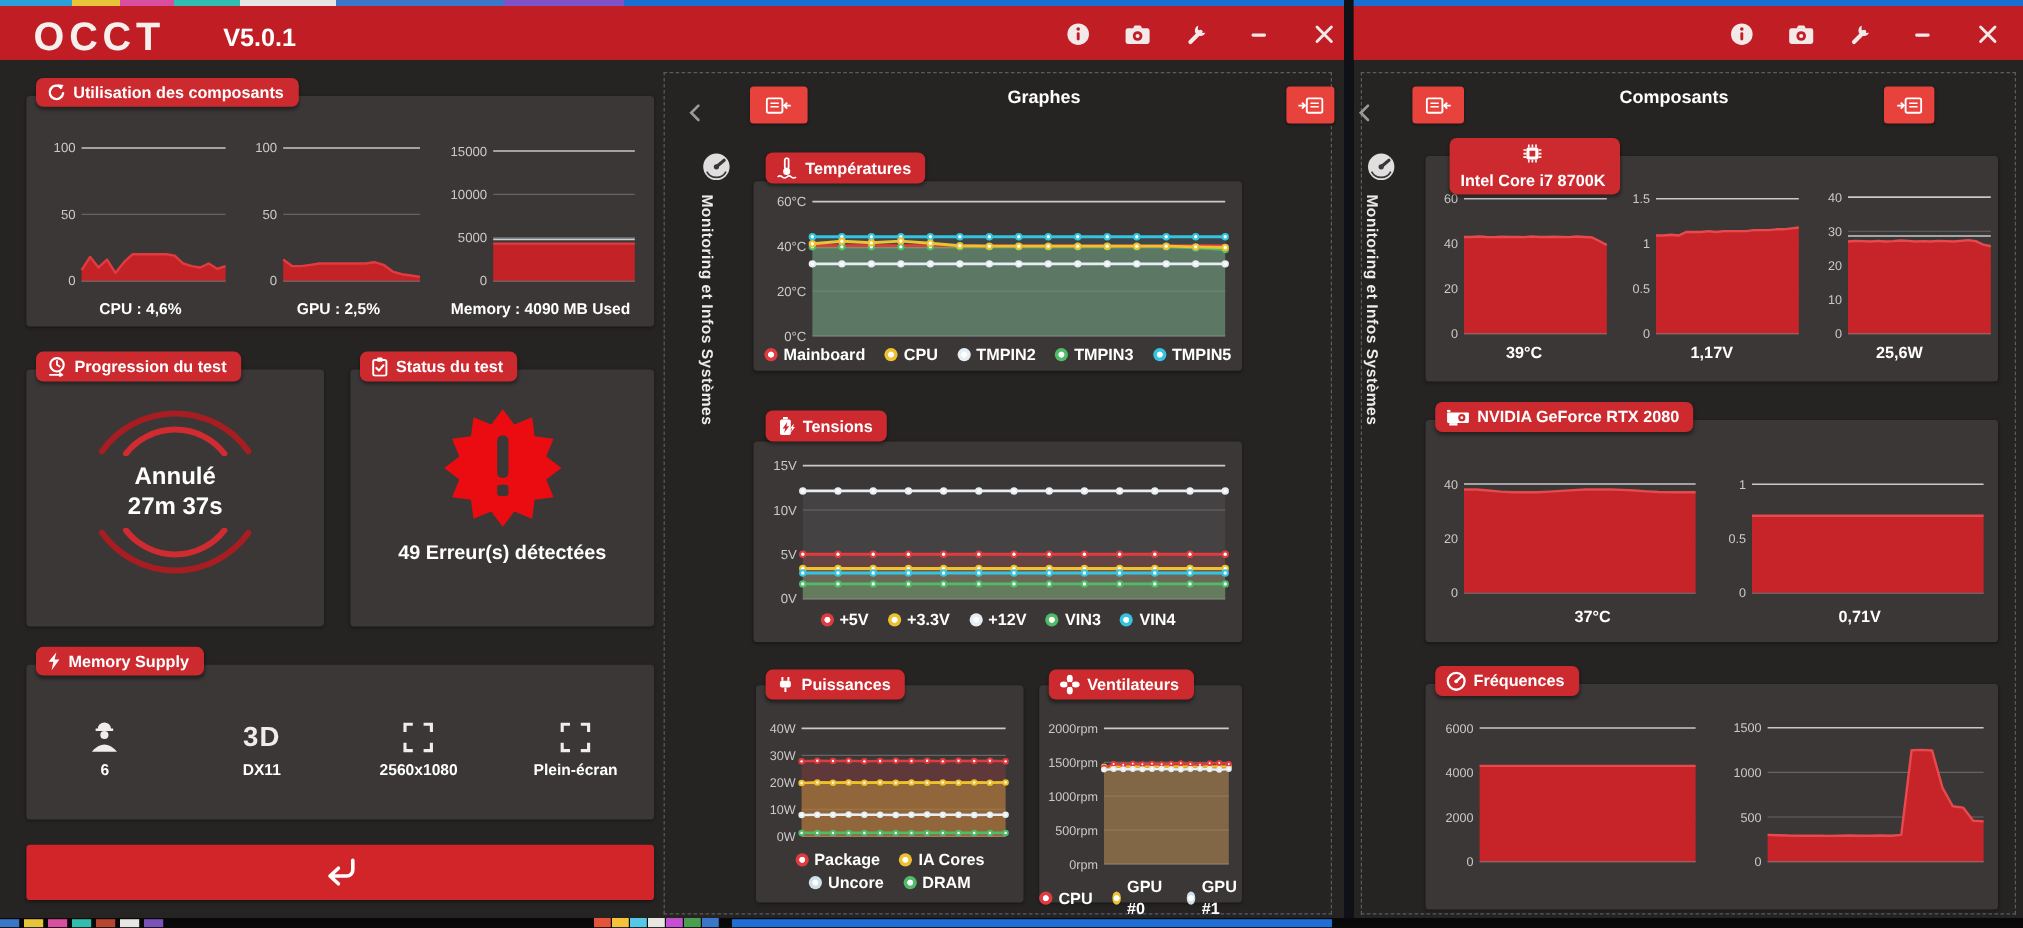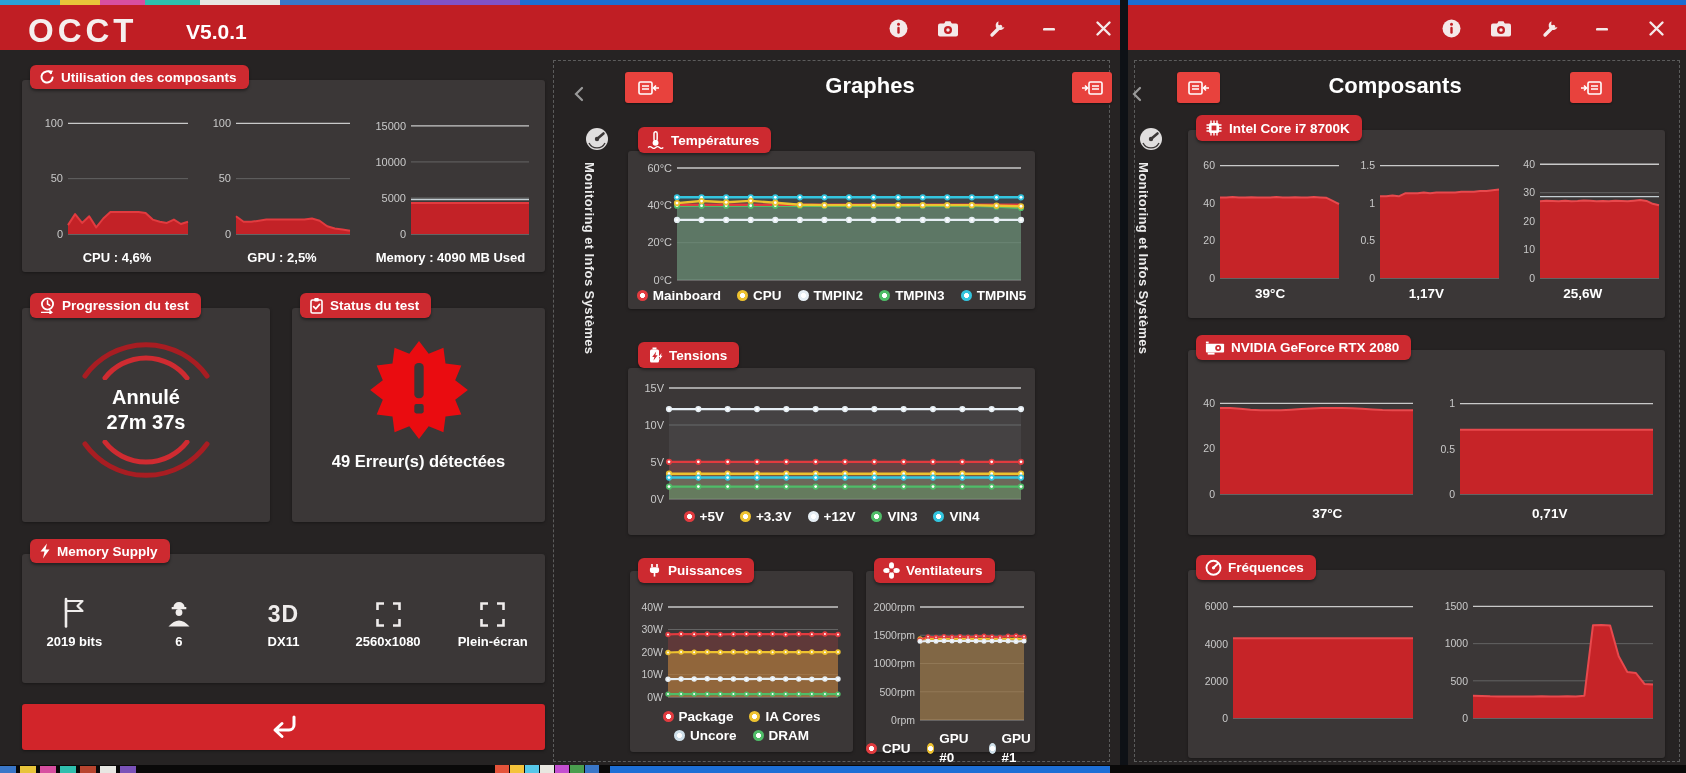--- a/index.html
+++ b/index.html
@@ -10,21 +10,21 @@
   .win{position:absolute;top:50px;height:715px;background:#262323;}
   .dashbox{position:absolute;border:1px dashed #5c5c5c;}
   .card{position:absolute;background:#3b3737;border-radius:3px;box-shadow:0 1px 3px rgba(0,0,0,.35);}
   .badge{position:absolute;display:flex;align-items:center;gap:6px;background:#cd2a30;color:#fff;
          font-weight:bold;font-size:13.5px;padding:4px 12px 4px 9px;border-radius:6px;
          box-shadow:0 2px 3px rgba(0,0,0,.4);white-space:nowrap;z-index:6;}
   .logo{position:absolute;left:28px;top:7px;color:#f5efee;font-weight:900;font-size:33px;
         letter-spacing:4px;font-stretch:condensed;}
   .version{position:absolute;left:186px;top:15px;color:#fff;font-weight:bold;font-size:21px;}
   .tbicon{position:absolute;top:17px;width:22px;height:22px;display:flex;align-items:center;justify-content:center;}
-  .panel-title{position:absolute;font-size:22px;font-weight:bold;color:#fff;text-align:center;}
+  .panel-title{position:absolute;font-size:15px;font-weight:bold;color:#fff;text-align:center;}
   .dockbtn{position:absolute;background:#e8423d;border-radius:3px;display:flex;align-items:center;
            justify-content:center;box-shadow:0 1px 2px rgba(0,0,0,.4);}
   .vlabel{position:absolute;writing-mode:vertical-rl;font-size:13px;font-weight:bold;color:#ececec;letter-spacing:.4px;}
   .chart{position:relative;display:block;}
   svg text{font-family:"Liberation Sans",sans-serif;}
   .legend-row{display:flex;justify-content:center;gap:16px;align-items:center;font-weight:bold;
               font-size:13.5px;color:#fff;line-height:19px;}
   .litem{display:flex;align-items:center;}
   .dot{width:11px;height:11px;border-radius:50%;display:inline-block;margin-right:5px;}
   .ucharts{display:flex;padding:26px 6px 0 10px;}
@@ -269,29 +269,20 @@
   </div>
 
   <div class="card" style="left:22px;top:554px;width:523px;height:129px;">
     <div class="badge" style="left:8px;top:-15px;">
       <svg width="12" height="16" viewBox="0 0 12 16">
           <polygon points="8,0.5 1.5,8.5 5.5,8.5 4,15.5 10.5,6.5 6.5,6.5" fill="#fff"></polygon>
         </svg>
       <span>Memory Supply</span>
     </div>
     <div style="display:flex;padding-top:38px;">
-      <div class="pitem">
-        <div class="ic">
-            <svg width="26" height="31" viewBox="0 0 26 31">
-              <path d="M5 29.5 V2" stroke="#efeceb" stroke-width="2.6" stroke-linecap="round"></path>
-              <path d="M5 4 H21.5 L16.5 9 L21.5 14 H5 Z" fill="none" stroke="#efeceb" stroke-width="2.2" stroke-linejoin="round"></path>
-            </svg>
-          </div>
-        <div class="lb">2019 bits</div>
-      </div>
       <div class="pitem">
         <div class="ic">
             <svg width="30" height="31" viewBox="0 0 30 31">
               <path d="M9.5 10 a5.5 5 0 0 1 11 0 h1.8 v2.2 H7.7 V10 Z" fill="#efeceb"></path>
               <circle cx="15" cy="15.5" r="3.4" fill="#efeceb"></circle>
               <path d="M4.5 29.5 Q15 17.5 25.5 29.5 Z" fill="#efeceb"></path>
             </svg>
           </div>
         <div class="lb">6</div>
       </div>
@@ -1004,21 +995,21 @@
   <div class="panel-title" style="left:1180px;top:73px;width:430px;">Composants</div>
   <div class="dockbtn" style="left:1570px;top:72px;width:42px;height:31px;">
     <svg width="22" height="16" viewBox="0 0 22 16" style="transform:scaleX(-1);">
         <rect x="1" y="2" width="13" height="12" rx="1.5" stroke="#fff" stroke-width="1.6" fill="none"></rect>
         <path d="M4 6 H11 M4 9 H11" stroke="#fff" stroke-width="1.3"></path>
         <path d="M21 8 H15.5 M18 5.5 L15.5 8 L18 10.5" stroke="#fff" stroke-width="1.6" fill="none"></path>
       </svg>
   </div>
 
   <div class="card" style="left:1188px;top:130px;width:477px;height:188px;">
-    <div class="badge" style="left:8px;top:-15px;">
+    <div class="badge" style="left:20px;top:-15px;flex-direction:column;">
       <svg width="18" height="18" viewBox="0 0 18 18">
           <rect x="4" y="4" width="10" height="10" rx="1.5" fill="#fff"></rect>
           <rect x="6.6" y="6.6" width="4.8" height="4.8" fill="#cd2a30"></rect>
           <path d="M4 6 H1.5 M4 9 H1.5 M4 12 H1.5 M14 6 H16.5 M14 9 H16.5 M14 12 H16.5 M6 4 V1.5 M9 4 V1.5 M12 4 V1.5 M6 14 V16.5 M9 14 V16.5 M12 14 V16.5" stroke="#fff" stroke-width="1.4"></path>
         </svg>
       <span>Intel Core i7 8700K</span>
     </div>
     <div style="display:flex;gap:8px;padding:22px 3px 0 5px;">
       <div class="chart" style="width: 152px; height: 134px;"><svg viewBox="0 0 152 134" width="152" height="134">
             <line x1="27" y1="13.619047619047626" x2="146" y2="13.619047619047626" stroke="#c9c9c9" stroke-width="1.3"></line>

